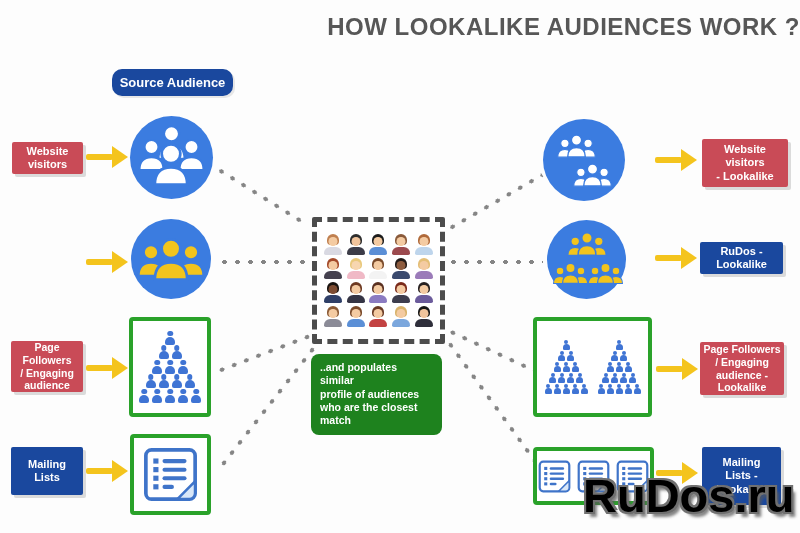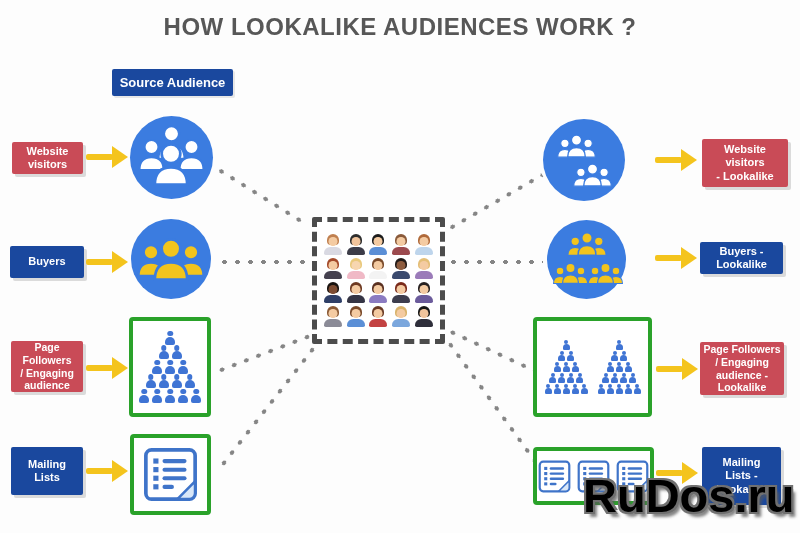--- a/index.html
+++ b/index.html
@@ -2,27 +2,27 @@
 <html><head>
 <meta charset="utf-8">
 <style>
   html,body{margin:0;padding:0;background:#e9e9e9;}
   #canvas{
     position:relative;width:800px;height:533px;background:#fdfdfd;overflow:hidden;
     font-family:"Liberation Sans",sans-serif;
   }
   .abs{position:absolute;}
   .title{
-    top:13px;left:0;right:0;text-align:center;font-size:24px;font-weight:bold;
+    top:13px;left:0;right:0;text-align:right;font-size:24px;font-weight:bold;
     color:#575757;letter-spacing:.5px;
   }
   
   .hdr{
     background:#1a489e;color:#fff;font-weight:bold;font-size:13px;
-    display:flex;align-items:center;justify-content:center;border-radius:2px;
+    display:flex;align-items:center;justify-content:center;border-radius:10px;
     box-shadow:2px 2px 0 rgba(190,190,190,.35);
   }
   
   .badge{
     color:#fff;font-weight:bold;font-size:11px;line-height:1.2;text-align:center;
     display:flex;align-items:center;justify-content:center;white-space:pre-line;
     border-radius:2px;box-shadow:3px 3px 0 rgba(185,185,185,.5);padding:2px;
     box-sizing:border-box;
   }
   .badge.red{background:#c94b57;}
@@ -120,21 +120,20 @@
       </symbol>
     </defs>
   </svg>
 
   <div class="abs title">HOW LOOKALIKE AUDIENCES WORK ?</div>
 
   <div class="abs hdr" style="left:112px;top:69px;width:121px;height:27px;">Source Audience</div>
 
   <div class="abs badge red" style="left:12px;top:142px;width:71px;height:32px;">Website
 visitors</div>
-  <div class="abs badge blue" style="left:10px;top:246px;width:74px;height:32px;">Buyers</div>
   <div class="abs badge red small" style="left:11px;top:341px;width:72px;height:51px;">Page Followers
 / Engaging
 audience</div>
   <div class="abs badge blue" style="left:11px;top:447px;width:72px;height:48px;">Mailing
 Lists</div>
 
   <div class="abs arrow" style="left:86px;top:146px;">
       <i class="bar abs"></i>
       <i class="head abs"></i>
     </div>
@@ -305,20 +304,24 @@
         <i class="face" style="background:#f4cba2"></i>
         <i class="body" style="background:#7ba7dd"></i>
       </div>
       <div class="avatar">
         <i class="hair" style="background:#161616"></i>
         <i class="face" style="background:#f1c49c"></i>
         <i class="body" style="background:#2f2f3b"></i>
       </div>
     </div>
 
+  <div class="abs note" style="left:311px;top:354px;width:131px;">..and populates similar
+profile of audiences
+who are the closest
+match</div>
 
   <div class="abs dots" style="left:216px;top:165px;width:106px;transform:rotate(32deg);"></div>
   <div class="abs dots" style="left:218px;top:259px;width:92px;"></div>
   <div class="abs dots" style="left:216px;top:369px;width:100px;transform:rotate(-21deg);"></div>
   <div class="abs dots" style="left:220px;top:465px;width:155px;transform:rotate(-52deg);"></div>
   <div class="abs dots" style="left:447px;top:227px;width:110px;transform:rotate(-30deg);"></div>
   <div class="abs dots" style="left:447px;top:259px;width:96px;"></div>
   <div class="abs dots" style="left:447px;top:327px;width:95px;transform:rotate(25deg);"></div>
   <div class="abs dots" style="left:447px;top:337px;width:150px;transform:rotate(54deg);"></div>
 
@@ -427,21 +430,21 @@
       <i class="head abs"></i>
     </div>
   <div class="abs arrow" style="left:656px;top:462px;">
       <i class="bar abs"></i>
       <i class="head abs"></i>
     </div>
 
   <div class="abs badge red" style="left:702px;top:139px;width:86px;height:48px;">Website
 visitors
 - Lookalike</div>
-  <div class="abs badge blue" style="left:700px;top:242px;width:83px;height:32px;">Buyers -
+  <div class="abs badge blue" style="left:700px;top:242px;width:83px;height:32px;">RuDos -
 Lookalike</div>
   <div class="abs badge red small" style="left:700px;top:342px;width:84px;height:53px;">Page Followers
 / Engaging
 audience -
 Lookalike</div>
   <div class="abs badge blue" style="left:702px;top:447px;width:79px;height:58px;">Mailing
 Lists -
 Lookalike</div>
 
   <div class="abs watermark">RuDos.ru</div>

